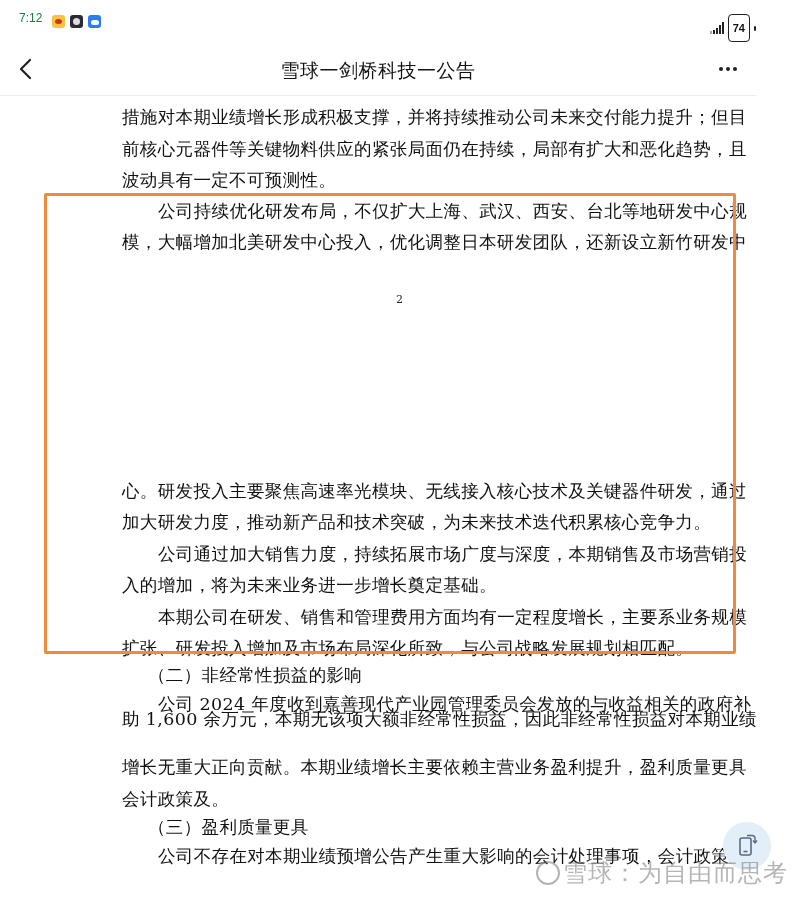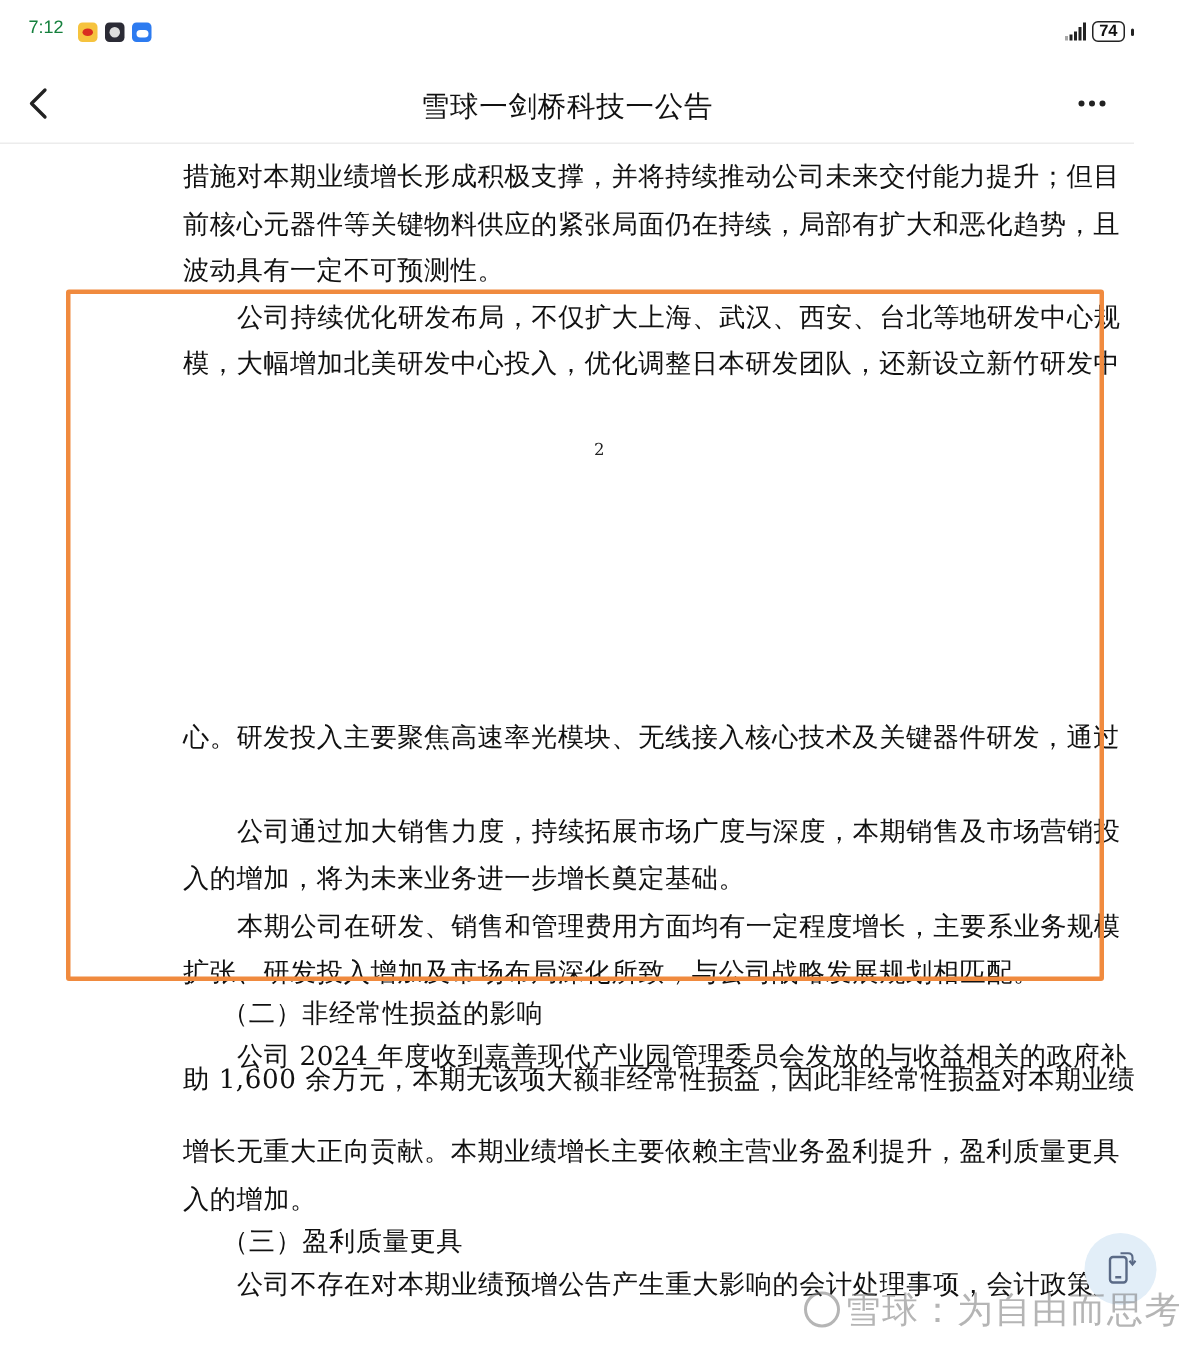--- a/index.html
+++ b/index.html
@@ -13,21 +13,21 @@
   .app-ic.weibo { background: #f6c33e; position: relative; }
   .app-ic.weibo::after { content: ""; position: absolute; left: 3px; top: 4px; width: 7px; height: 5px; border-radius: 50%; background: #d92d20; }
   .app-ic.ghost { background: #2b2b35; position: relative; }
   .app-ic.ghost::after { content: ""; position: absolute; left: 3px; top: 3px; width: 7px; height: 7px; border-radius: 50%; background: #ddd; }
   .app-ic.weather { background: #2d7bf0; position: relative; }
   .app-ic.weather::after { content: ""; position: absolute; left: 3px; top: 5px; width: 8px; height: 5px; border-radius: 3px; background: #fff; }
 
   .status-right { position: absolute; right: 44px; top: 14px; display: flex; align-items: center; gap: 4px; }
   .signal { display: flex; align-items: flex-end; gap: 1px; height: 12px; }
   .signal span { width: 2px; background: #222; }
-  .battery { height: 14px; padding: 0 4px; border: 1.5px solid #222; border-radius: 4px; font-size: 11px; font-weight: bold; line-height: 11px; color: #111; display: flex; align-items: center; }
+  .battery { height: 28px; padding: 0 4px; border: 1.5px solid #222; border-radius: 4px; font-size: 11px; font-weight: bold; line-height: 11px; color: #111; display: flex; align-items: center; }
   .battery-tip { width: 2px; height: 5px; background: #222; border-radius: 1px; }
 
   .nav-bar { position: absolute; left: 0; top: 44px; width: 756px; height: 52px; border-bottom: 1px solid #ececec; font-family: "Liberation Sans", sans-serif; }
   .back-btn { position: absolute; left: 12px; top: 10px; width: 30px; height: 30px; cursor: pointer; }
   .back-btn svg { width: 30px; height: 30px; }
   .nav-title { position: absolute; left: 0; right: 0; top: 14px; text-align: center; font-size: 19px; color: #111; letter-spacing: 0.5px; }
   .more-btn { position: absolute; right: 14px; top: 12px; width: 28px; height: 26px; display: flex; align-items: center; justify-content: center; gap: 3px; cursor: pointer; }
   .more-btn span { width: 4px; height: 4px; border-radius: 50%; background: #222; }
 
   .doc { position: absolute; left: 0; top: 97px; width: 772px; height: 801px; overflow: hidden; }
@@ -85,32 +85,33 @@
   <div class="line" style="top:8px;">措施对本期业绩增长形成积极支撑，并将持续推动公司未来交付能力提升；但目</div>
   <div class="line" style="top:40px;">前核心元器件等关键物料供应的紧张局面仍在持续，局部有扩大和恶化趋势，且</div>
   <div class="line" style="top:71px;">波动具有一定不可预测性。</div>
 
   <div class="line" style="top:102px; left:158px;">公司持续优化研发布局，不仅扩大上海、武汉、西安、台北等地研发中心规</div>
   <div class="line" style="top:133px;">模，大幅增加北美研发中心投入，优化调整日本研发团队，还新设立新竹研发中</div>
 
   <div class="page-num">2</div>
 
   <div class="line" style="top:382px;">心。研发投入主要聚焦高速率光模块、无线接入核心技术及关键器件研发，通过</div>
+  <div class="line" style="top:413px;">加大研发力度，推动新产品和技术突破，为未来技术迭代积累核心竞争力。</div>
 
   <div class="line" style="top:445px; left:158px;">公司通过加大销售力度，持续拓展市场广度与深度，本期销售及市场营销投</div>
   <div class="line" style="top:476px;">入的增加，将为未来业务进一步增长奠定基础。</div>
 
   <div class="line" style="top:508px; left:158px;">本期公司在研发、销售和管理费用方面均有一定程度增长，主要系业务规模</div>
   <div class="line" style="top:539px;">扩张、研发投入增加及市场布局深化所致，与公司战略发展规划相匹配。</div>
 
   <div class="line" style="top:566px; left:148px;">（二）非经常性损益的影响</div>
   <div class="line" style="top:595px; left:158px;">公司 2024 年度收到嘉善现代产业园管理委员会发放的与收益相关的政府补</div>
   <div class="line" style="top:610px;">助 1,600 余万元，本期无该项大额非经常性损益，因此非经常性损益对本期业绩</div>
   <div class="line" style="top:658px;">增长无重大正向贡献。本期业绩增长主要依赖主营业务盈利提升，盈利质量更具</div>
-  <div class="line" style="top:690px;">入的增加。</div>
+  <div class="line" style="top:690px;">会计政策及。</div>
 
   <div class="line" style="top:718px; left:148px;">（三）盈利质量更具</div>
   <div class="line" style="top:747px; left:158px;">公司不存在对本期业绩预增公告产生重大影响的会计处理事项，会计政策及</div>
 
   <div class="highlight-box"></div>
 </div>
 
 <div class="float-btn">
   <svg viewBox="0 0 26 26">
     <rect x="6" y="5" width="11" height="17" rx="2" fill="none" stroke="#5a6a86" stroke-width="1.6"></rect>

